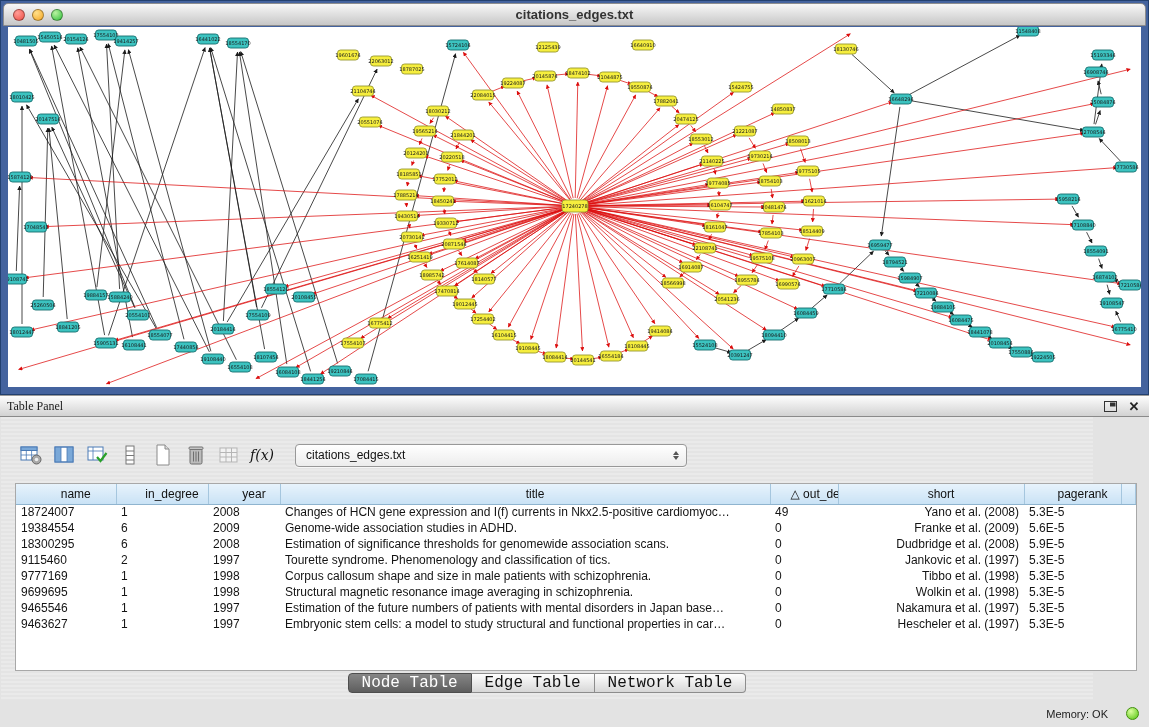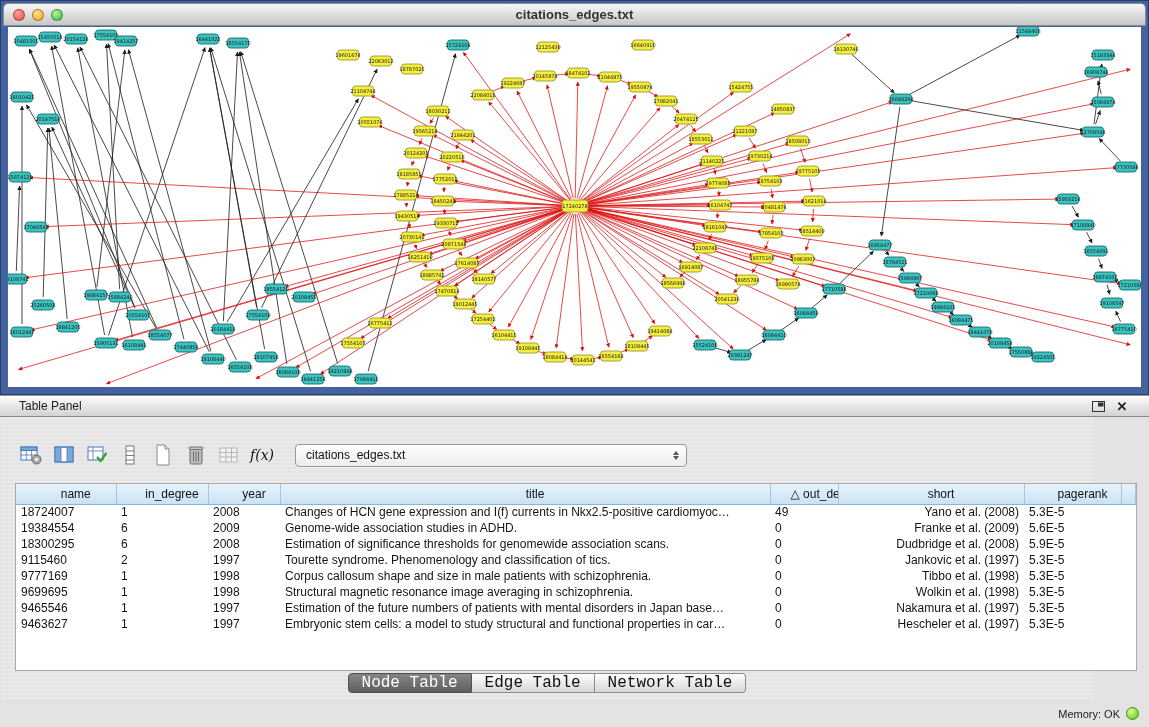--- a/index.html
+++ b/index.html
@@ -24,21 +24,21 @@
   .blk { stroke:#1b1b1b; stroke-width:0.8; }
   .red { stroke:#dc0d0d; stroke-width:0.75; }
   .yelN  { fill:#f6ee3e; stroke:#97972f; stroke-width:0.9; }
   .tealN { fill:#3cc3c0; stroke:#156e6e; stroke-width:0.9; }
   .nlbl { font-size:5px; fill:#1a1a1a; text-anchor:middle; font-family:"DejaVu Sans",sans-serif; }
 
   
   .panel-header { position:absolute; top:395px; left:0; width:1149px; height:22px;
                   background:linear-gradient(#fdfdfd,#d2d2d2);
                   border-top:1px solid #9a9a9a; border-bottom:1px solid #8a8a8a;
-                  display:flex; align-items:center; padding:0 19px; font-size:12px; color:#1c1c1c; }
+                  display:flex; align-items:center; padding:0 7px; font-size:12px; color:#1c1c1c;font-family:Liberation Serif, serif; }
   .panel-header .spacer { flex:1; }
   .ph-icon { width:16px; height:14px; display:flex; align-items:center; justify-content:center;
              margin-left:8px; cursor:default; }
   .close-x { font-size:13px; font-weight:bold; color:#222; line-height:13px; }
 
   
   .panel-body { position:absolute; top:417px; left:1px; width:1092px; height:283px;
                 background:repeating-linear-gradient(#eaeaea, #eaeaea 2px, #e4e4e4 2px, #e4e4e4 4px); }
   .toolbar { position:absolute; top:24px; left:16px; display:flex; align-items:center; gap:5px; }
   .tbtn { width:28px; height:28px; background:transparent; border:none; display:flex;
@@ -72,21 +72,21 @@
   .seg { height:20px; padding:0 13px; font-size:16px; color:#111;
          background:linear-gradient(#fefefe,#d7d7d7); border:1px solid #8d8d8d; border-left-width:0;
          font-family:Liberation Mono, monospace; }
   .seg:first-child { border-left-width:1px; border-radius:4px 0 0 4px; }
   .seg:last-child  { border-radius:0 4px 4px 0; }
   .seg.active { background:linear-gradient(#868686,#5e5e5e); color:#fff; border-color:#4e4e4e; }
 
   
   .status-bar { position:absolute; top:700px; left:0; width:1149px; height:27px;
                 background:#e3e3e3; display:flex; align-items:center; justify-content:flex-end;
-                padding-right:10px; font-size:11px; color:#1c1c1c; gap:6px; }
+                padding-right:10px; font-size:11px; color:#1c1c1c; gap:18px; }
   .mem-dot { width:13px; height:13px; border-radius:50%; border:1px solid #3f8f0a;
              background:radial-gradient(circle at 35% 30%, #dcff9f, #52c40e); }
 </style>
 </head>
 <body>
 
 <div class="graph-window">
   <div class="titlebar">
     <div class="traffic">
       <div class="tl red"></div>

